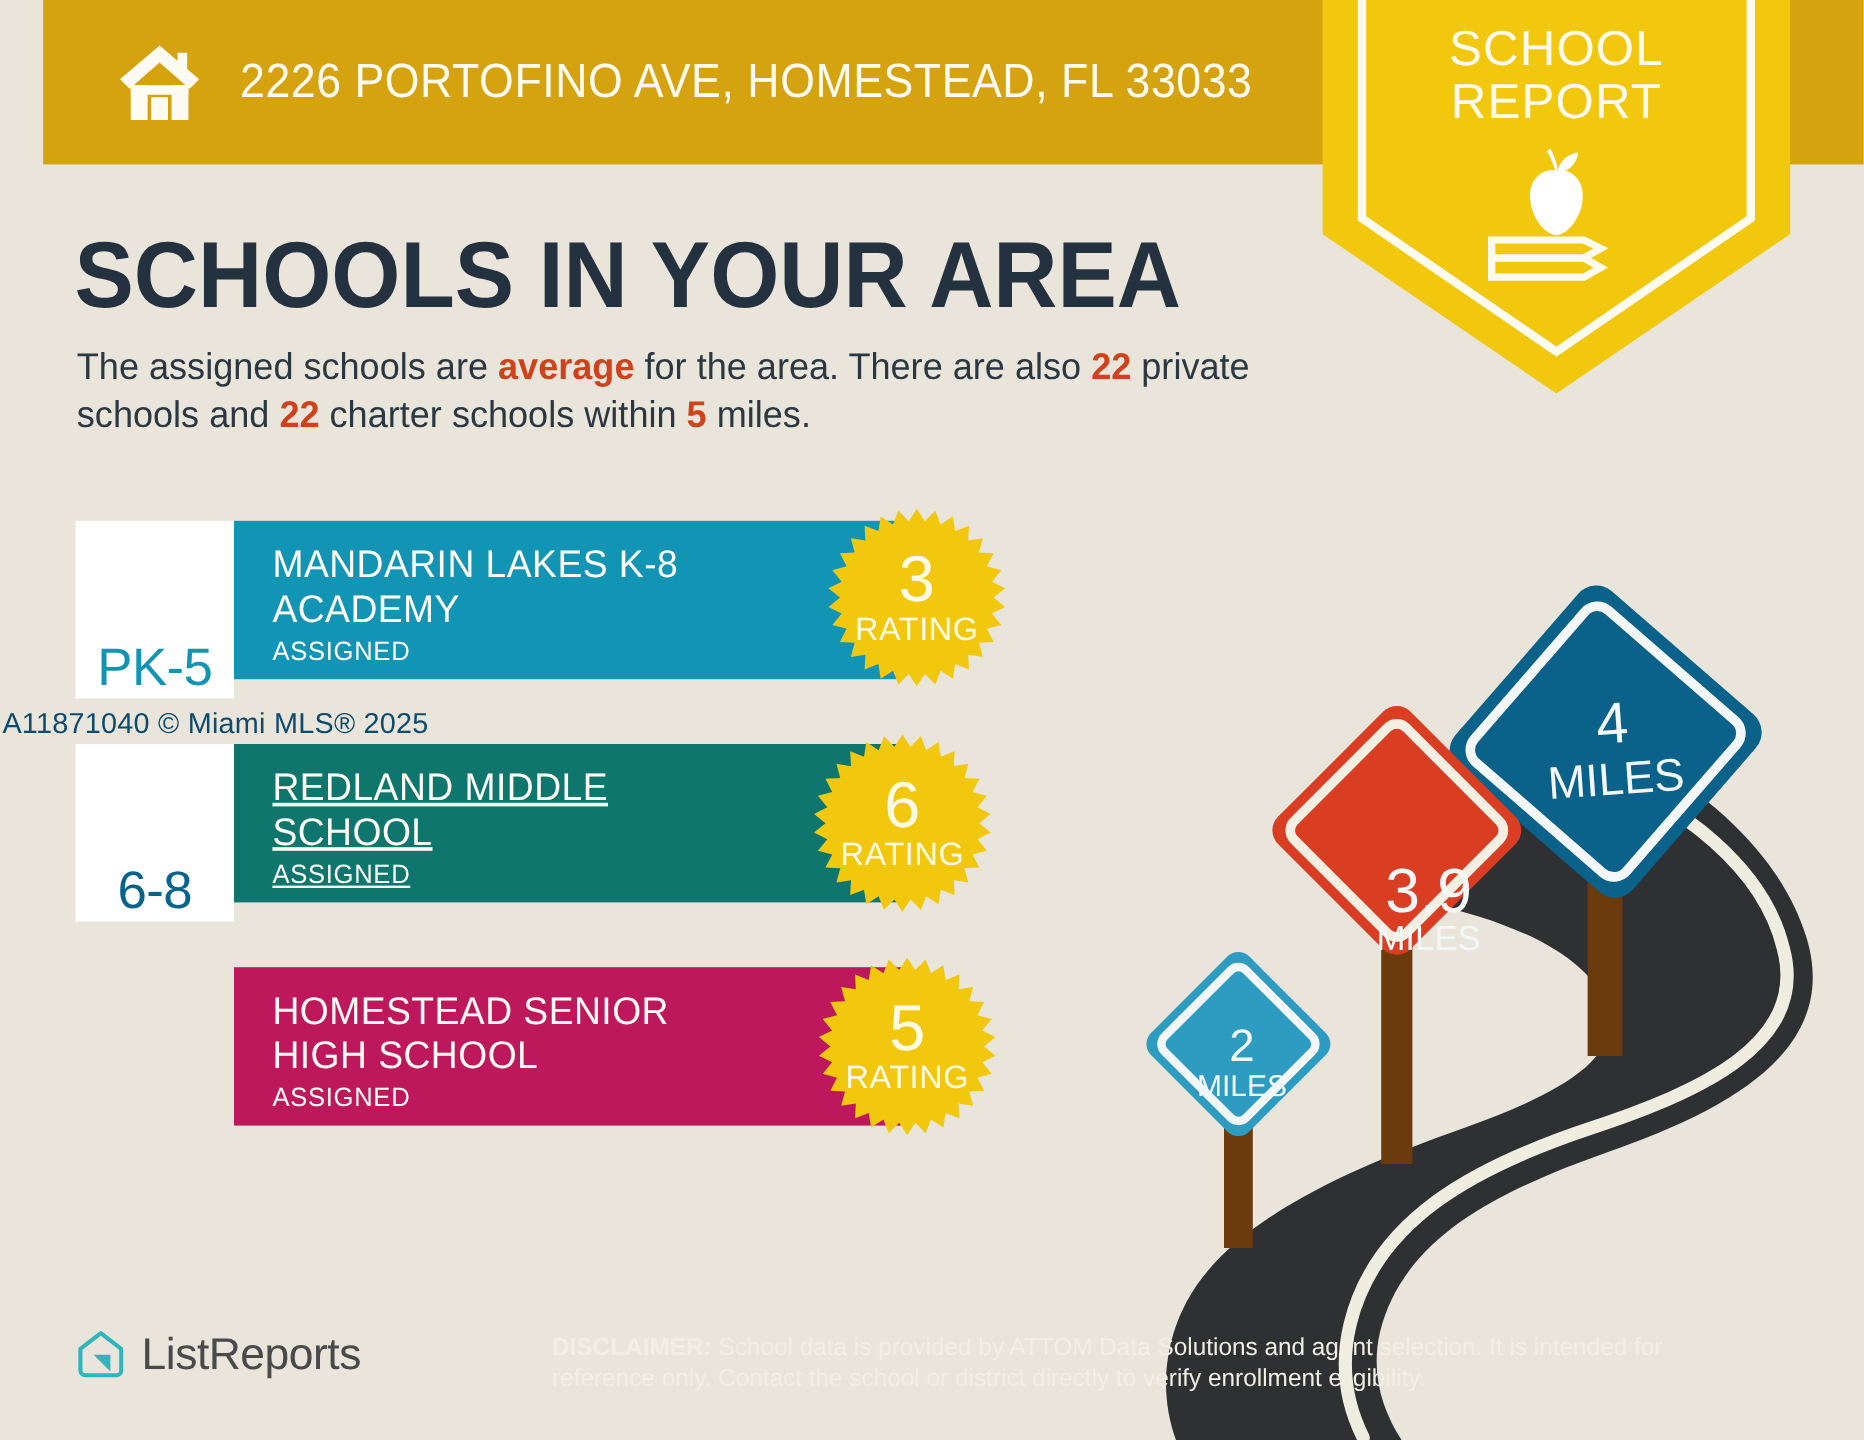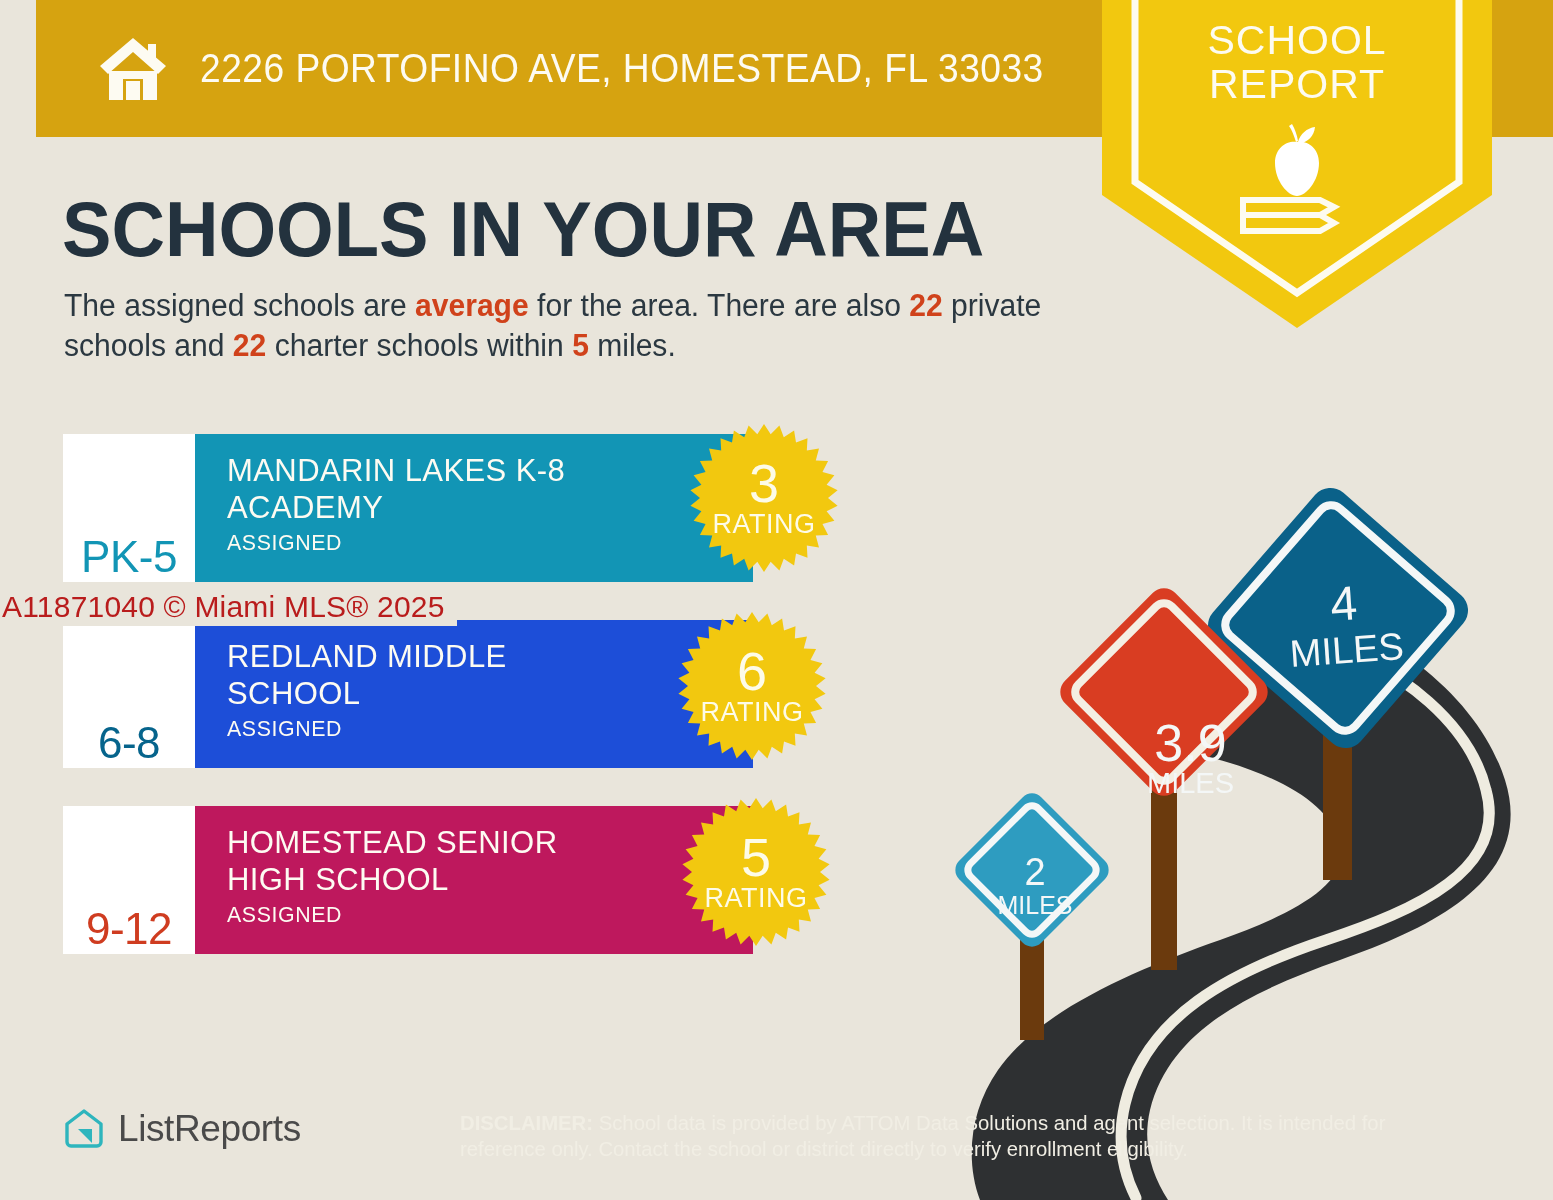--- a/index.html
+++ b/index.html
@@ -72,21 +72,21 @@
 
   .grade-box {
     position:absolute; left:0; top:0; width:132px; height:148px;
     background:#ffffff; display:flex; align-items:flex-end; justify-content:center;
   }
   .grade-label {
     font-size:44px; font-weight:400; letter-spacing:-0.5px;
     font-family:"Liberation Sans","DejaVu Sans",sans-serif;
   }
   .bar {
-    position:absolute; left:132px; top:0; width:558px; height:148px;
+    position:absolute; left:132px; top:0; width:558px; height:132px;
     padding:18px 0 0 32px; color:#fdfbf2;
   }
   .sch-name {
     font-size:32px; line-height:37px; letter-spacing:.4px;
     font-family:"Liberation Sans Narrow","Liberation Sans",sans-serif;
     transform:scaleX(.97); transform-origin:left top;
     font-weight:400;
   }
   .sch-sub {
     margin-top:4px;
@@ -126,21 +126,21 @@
   #sign39-text { left:1108px; top:718px;  width:165px; z-index:3; }
   #sign39-text .n { font-size:52px; line-height:50px; display:block; }
   #sign39-text .m { font-size:29px; line-height:30px; display:block; }
   #sign4-text  { left:1265px; top:578px;  width:160px; z-index:3; transform:rotate(-4deg); }
   #sign4-text .n { font-size:48px; line-height:52px; display:block; }
   #sign4-text .m { font-size:38px; line-height:40px; display:block; }
 
   
   #mls {
     position:absolute; left:0; top:588px; z-index:5;
-    font-size:30px; color:#b91c1c; letter-spacing:.2px;
+    font-size:24px; color:#0c4a6e; letter-spacing:.2px;
     font-family:"Liberation Sans","DejaVu Sans",sans-serif;
     background:#e9e5db; padding:2px 12px 2px 2px;
   }
 
   
   #footer-logo { position:absolute; left:62px; top:1107px; display:flex; align-items:center; z-index:7; }
   #logo-mark { width:44px; height:44px; flex:0 0 auto; }
   #logo-word {
     margin-left:12px; font-size:37px; color:#4a4a4a; letter-spacing:-0.4px;
     font-family:"Liberation Sans","DejaVu Sans",sans-serif;
@@ -216,40 +216,37 @@
   <div class="rating-text">
     <span class="rating-num">3</span>
     <span class="rating-word">RATING</span>
   </div>
 </div>
 
 <div class="school-row" id="row-1">
   <div class="grade-box">
     <span class="grade-label" style="color: rgb(6, 100, 140);">6-8</span>
   </div>
-  <div class="bar" style="background: #1d4ed8;">
+  <div class="bar" style="background: #0f766e; text-decoration: underline;">
     <div class="sch-name">REDLAND MIDDLE</div>
     <div class="sch-name">SCHOOL</div>
     <div class="sch-sub">ASSIGNED</div>
   </div>
 </div>
 <div class="rating" id="rating-1">
   <svg viewBox="0 0 148 148" aria-hidden="true">
       <polygon class="burst" points="74.00,0.00 80.69,10.35 89.39,1.62 93.78,13.13 104.10,6.40 106.00,18.57 117.50,14.13 116.82,26.44 128.99,24.48 125.78,36.38 138.09,37.00 132.47,47.97 144.38,51.13 136.60,60.69 147.59,66.26 138.00,74.00 147.59,81.74 136.60,87.31 144.38,96.87 132.47,100.03 138.09,111.00 125.78,111.62 128.99,123.52 116.82,121.56 117.50,133.87 106.00,129.43 104.10,141.60 93.78,134.87 89.39,146.38 80.69,137.65 74.00,148.00 67.31,137.65 58.61,146.38 54.22,134.87 43.90,141.60 42.00,129.43 30.50,133.87 31.18,121.56 19.01,123.52 22.22,111.62 9.91,111.00 15.53,100.03 3.62,96.87 11.40,87.31 0.41,81.74 10.00,74.00 0.41,66.26 11.40,60.69 3.62,51.13 15.53,47.97 9.91,37.00 22.22,36.38 19.01,24.48 31.18,26.44 30.50,14.13 42.00,18.57 43.90,6.40 54.22,13.13 58.61,1.62 67.31,10.35" fill="#f2c80f"></polygon>
     </svg>
   <div class="rating-text">
     <span class="rating-num">6</span>
     <span class="rating-word">RATING</span>
   </div>
 </div>
 
 <div class="school-row" id="row-2">
-  <div class="grade-box">
-    <span class="grade-label" style="color: rgb(207, 60, 32);">9-12</span>
-  </div>
   <div class="bar" style="background: #be185d;">
     <div class="sch-name">HOMESTEAD SENIOR</div>
     <div class="sch-name">HIGH SCHOOL</div>
     <div class="sch-sub">ASSIGNED</div>
   </div>
 </div>
 <div class="rating" id="rating-2">
   <svg viewBox="0 0 148 148" aria-hidden="true">
       <polygon class="burst" points="74.00,0.00 80.69,10.35 89.39,1.62 93.78,13.13 104.10,6.40 106.00,18.57 117.50,14.13 116.82,26.44 128.99,24.48 125.78,36.38 138.09,37.00 132.47,47.97 144.38,51.13 136.60,60.69 147.59,66.26 138.00,74.00 147.59,81.74 136.60,87.31 144.38,96.87 132.47,100.03 138.09,111.00 125.78,111.62 128.99,123.52 116.82,121.56 117.50,133.87 106.00,129.43 104.10,141.60 93.78,134.87 89.39,146.38 80.69,137.65 74.00,148.00 67.31,137.65 58.61,146.38 54.22,134.87 43.90,141.60 42.00,129.43 30.50,133.87 31.18,121.56 19.01,123.52 22.22,111.62 9.91,111.00 15.53,100.03 3.62,96.87 11.40,87.31 0.41,81.74 10.00,74.00 0.41,66.26 11.40,60.69 3.62,51.13 15.53,47.97 9.91,37.00 22.22,36.38 19.01,24.48 31.18,26.44 30.50,14.13 42.00,18.57 43.90,6.40 54.22,13.13 58.61,1.62 67.31,10.35" fill="#f2c80f"></polygon>
     </svg>

